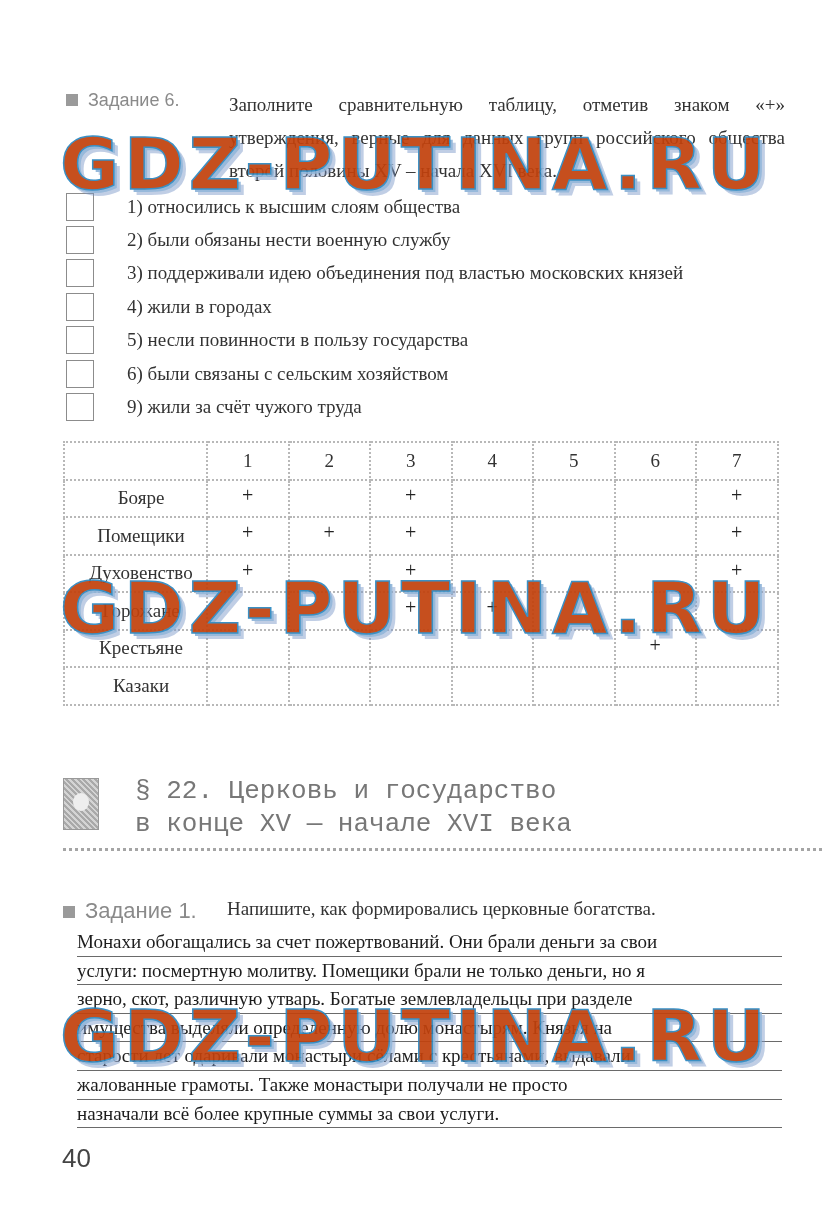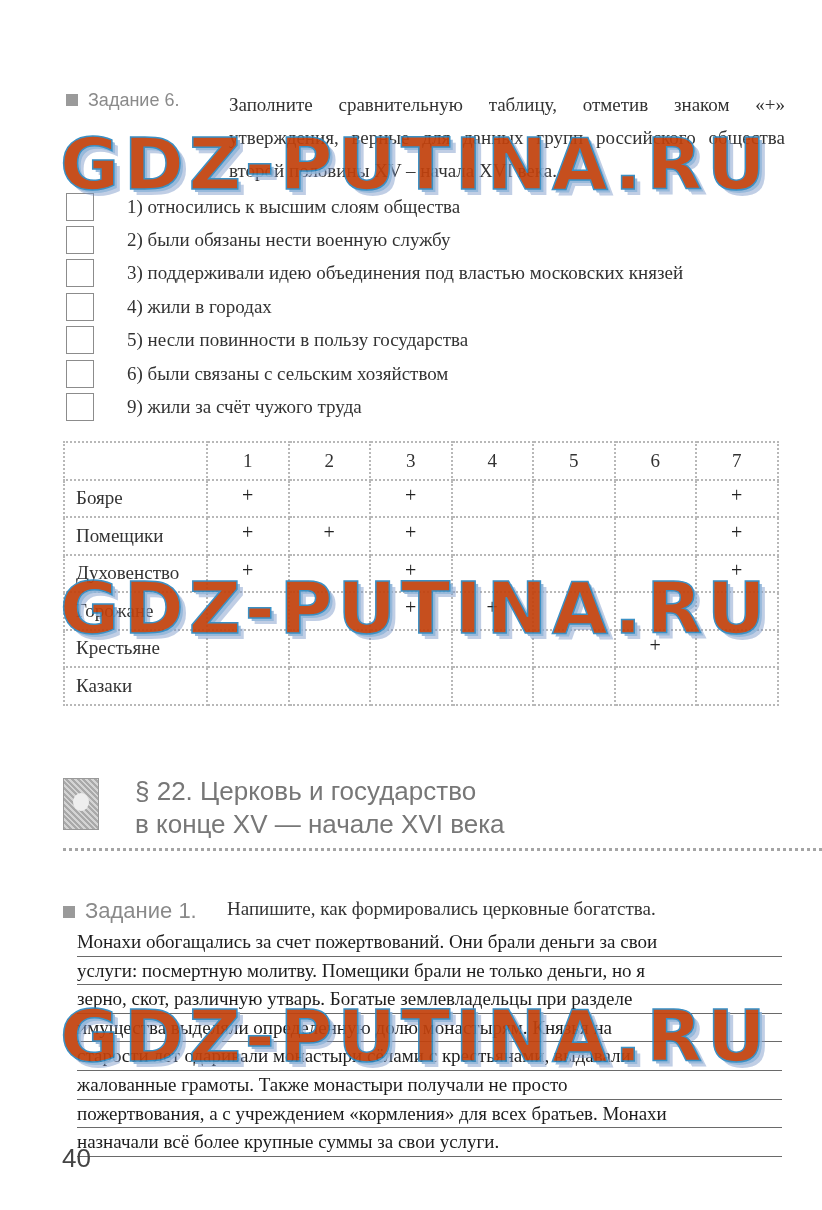--- a/index.html
+++ b/index.html
@@ -11,28 +11,28 @@
   .task-label .sq { display: inline-block; width: 12px; height: 12px; background: #9a9a9a; margin-right: 10px; vertical-align: 0px; }
   .task-text { position: absolute; left: 163px; top: 0; width: 556px; font-size: 19px; line-height: 33px; color: #333; text-align: justify; }
 
   .checklist { position: absolute; left: 66px; top: 190px; width: 720px; }
   .check-item { height: 33.4px; display: flex; align-items: center; }
   .check-box { width: 28px; height: 28px; border: 1.5px solid #8c8c8c; margin-right: 13px; flex-shrink: 0; }
   .check-text { font-size: 19px; color: #333; margin-left: 20px; }
 
   .grid { position: absolute; left: 63px; top: 441px; border-collapse: collapse; }
   .grid td { border: 2px dotted #b8b8b8; height: 37.5px; font-size: 19px; color: #333; text-align: center; vertical-align: middle; padding: 0; }
-  .grid td.rowhead { width: 143px; text-align: left; padding-left: 11px; }
+  .grid td.rowhead { width: 143px; text-align: center; padding-left: 11px; }
   .grid td.col { width: 81.5px; }
   .grid .mark { font-size: 20px; color: #222; position: relative; top: -3px; }
 
   .section { position: absolute; left: 63px; top: 775px; }
   .section-icon { position: absolute; left: 0; top: 3px; width: 36px; height: 52px; background: repeating-linear-gradient(45deg, #a9a9a9 0 2px, #d4d4d4 2px 4px); border: 1px solid #999; }
   .section-icon::after { content: ""; position: absolute; left: 9px; top: 14px; width: 16px; height: 18px; border-radius: 50%; background: #eee; }
-  .section-title { position: absolute; left: 72px; top: 0; width: 600px; font-family: Liberation Sans, sans-serif; font-size: 26px; line-height: 33px; color: #777; white-space: nowrap; }
+  .section-title { position: absolute; left: 72px; top: 0; width: 600px; font-family: Liberation Mono, monospace; font-size: 26px; line-height: 33px; color: #777; white-space: nowrap; }
   .section-rule { position: absolute; left: 63px; top: 848px; width: 759px; height: 0; border-top: 3px dotted #a5a5a5; }
 
   .task2-head { position: absolute; left: 63px; top: 898px; width: 700px; }
   .task2-label { position: absolute; left: 0; top: 0; font-family: "Liberation Sans", sans-serif; font-size: 22px; color: #8a8a8a; }
   .task2-label .sq { display: inline-block; width: 12px; height: 12px; background: #9a9a9a; margin-right: 10px; }
   .task2-text { position: absolute; left: 164px; top: 0; font-size: 19px; color: #333; white-space: nowrap; }
 
   .answer { position: absolute; left: 77px; top: 928px; width: 705px; }
   .answer-line { height: 28.6px; border-bottom: 1.5px solid #6a6a6a; font-family: "Liberation Serif", serif; font-size: 19px; line-height: 27px; color: #1d1d1d; white-space: nowrap; overflow: visible; }
 
@@ -170,21 +170,20 @@
   <div class="task2-text">Напишите, как формировались церковные богатства.</div>
 </div>
 
 <div class="answer">
   <div class="answer-line">Монахи обогащались за счет пожертвований. Они брали деньги за свои</div>
   <div class="answer-line">услуги: посмертную молитву. Помещики брали не только деньги, но я</div>
   <div class="answer-line">зерно, скот, различную утварь. Богатые землевладельцы при разделе</div>
   <div class="answer-line">имущества выделяли определенную долю монастырям. Князья на</div>
   <div class="answer-line">старости лет одаривали монастыри сёлами с крестьянами, выдавали</div>
   <div class="answer-line">жалованные грамоты. Также монастыри получали не просто</div>
-  <div class="answer-line">пожертвования, а с учреждением «кормления» для всех братьев. Монахи</div>
   <div class="answer-line">назначали всё более крупные суммы за свои услуги.</div>
 </div>
 
 <div class="page-num">40</div>
 
 <div class="wm" style="top:128px;">GDZ-PUTINA.RU</div>
 <div class="wm" style="top:572px;">GDZ-PUTINA.RU</div>
 <div class="wm" style="top:1000px;">GDZ-PUTINA.RU</div>
 
 </body></html>

